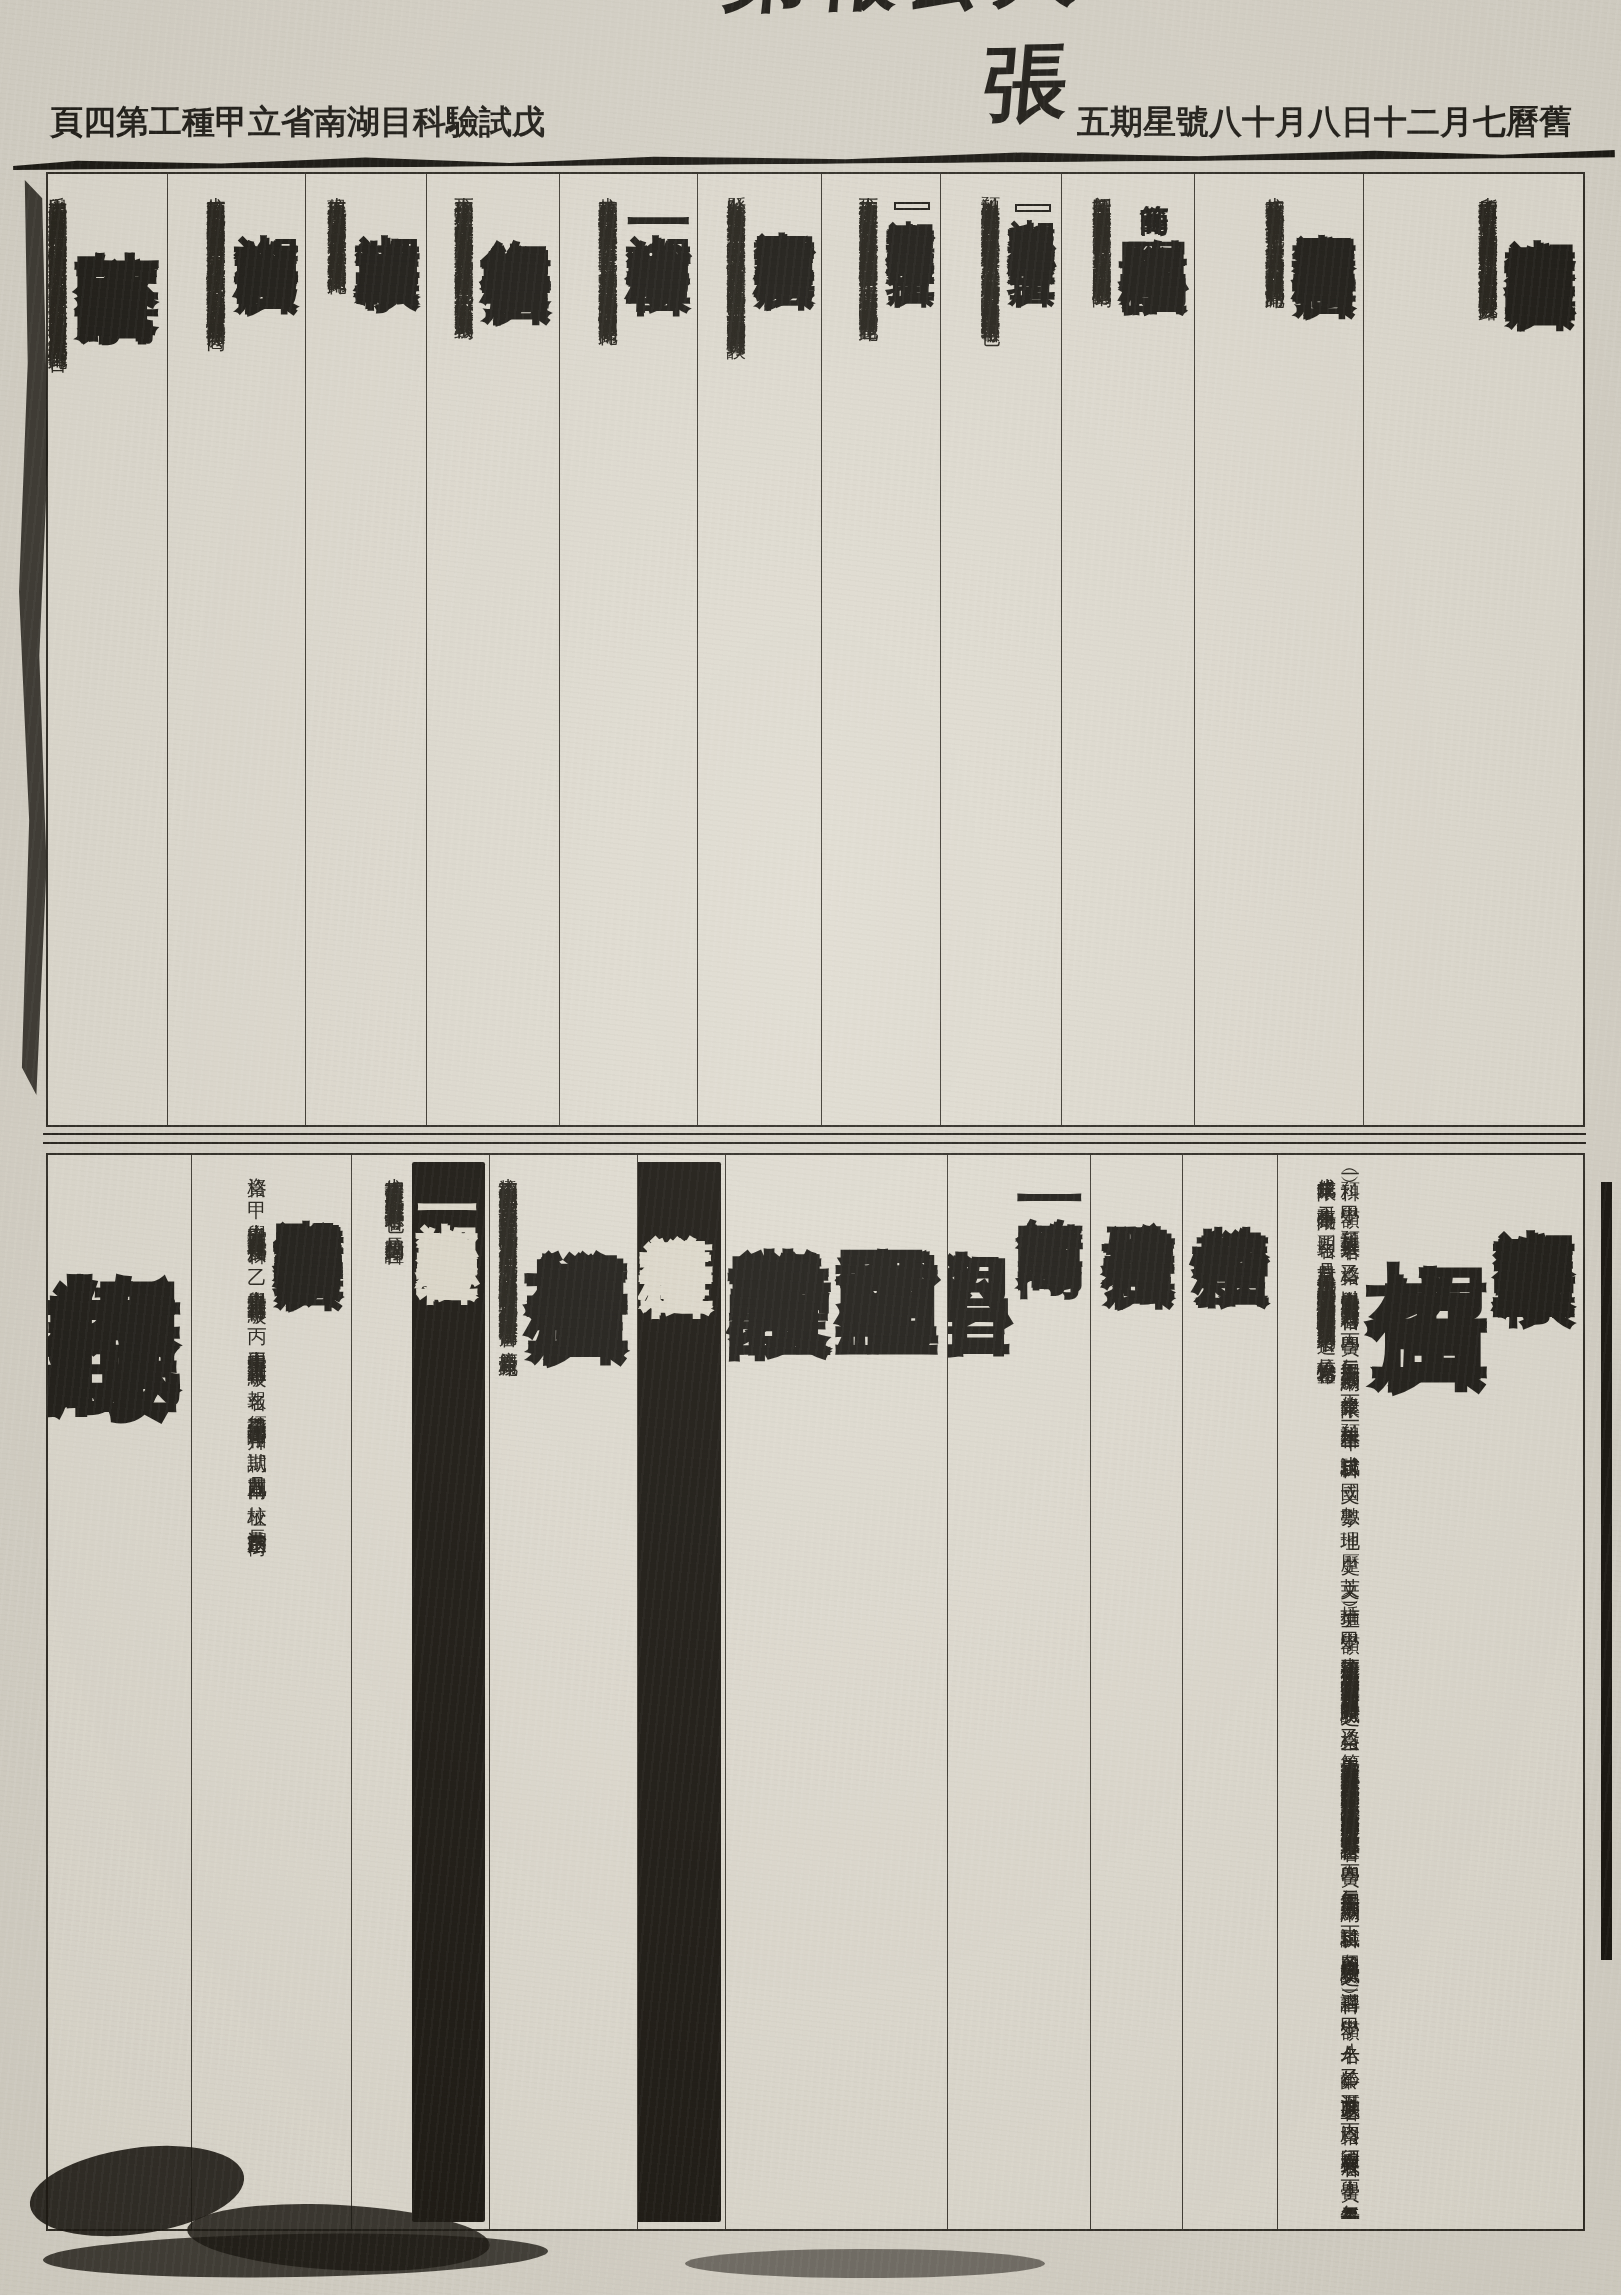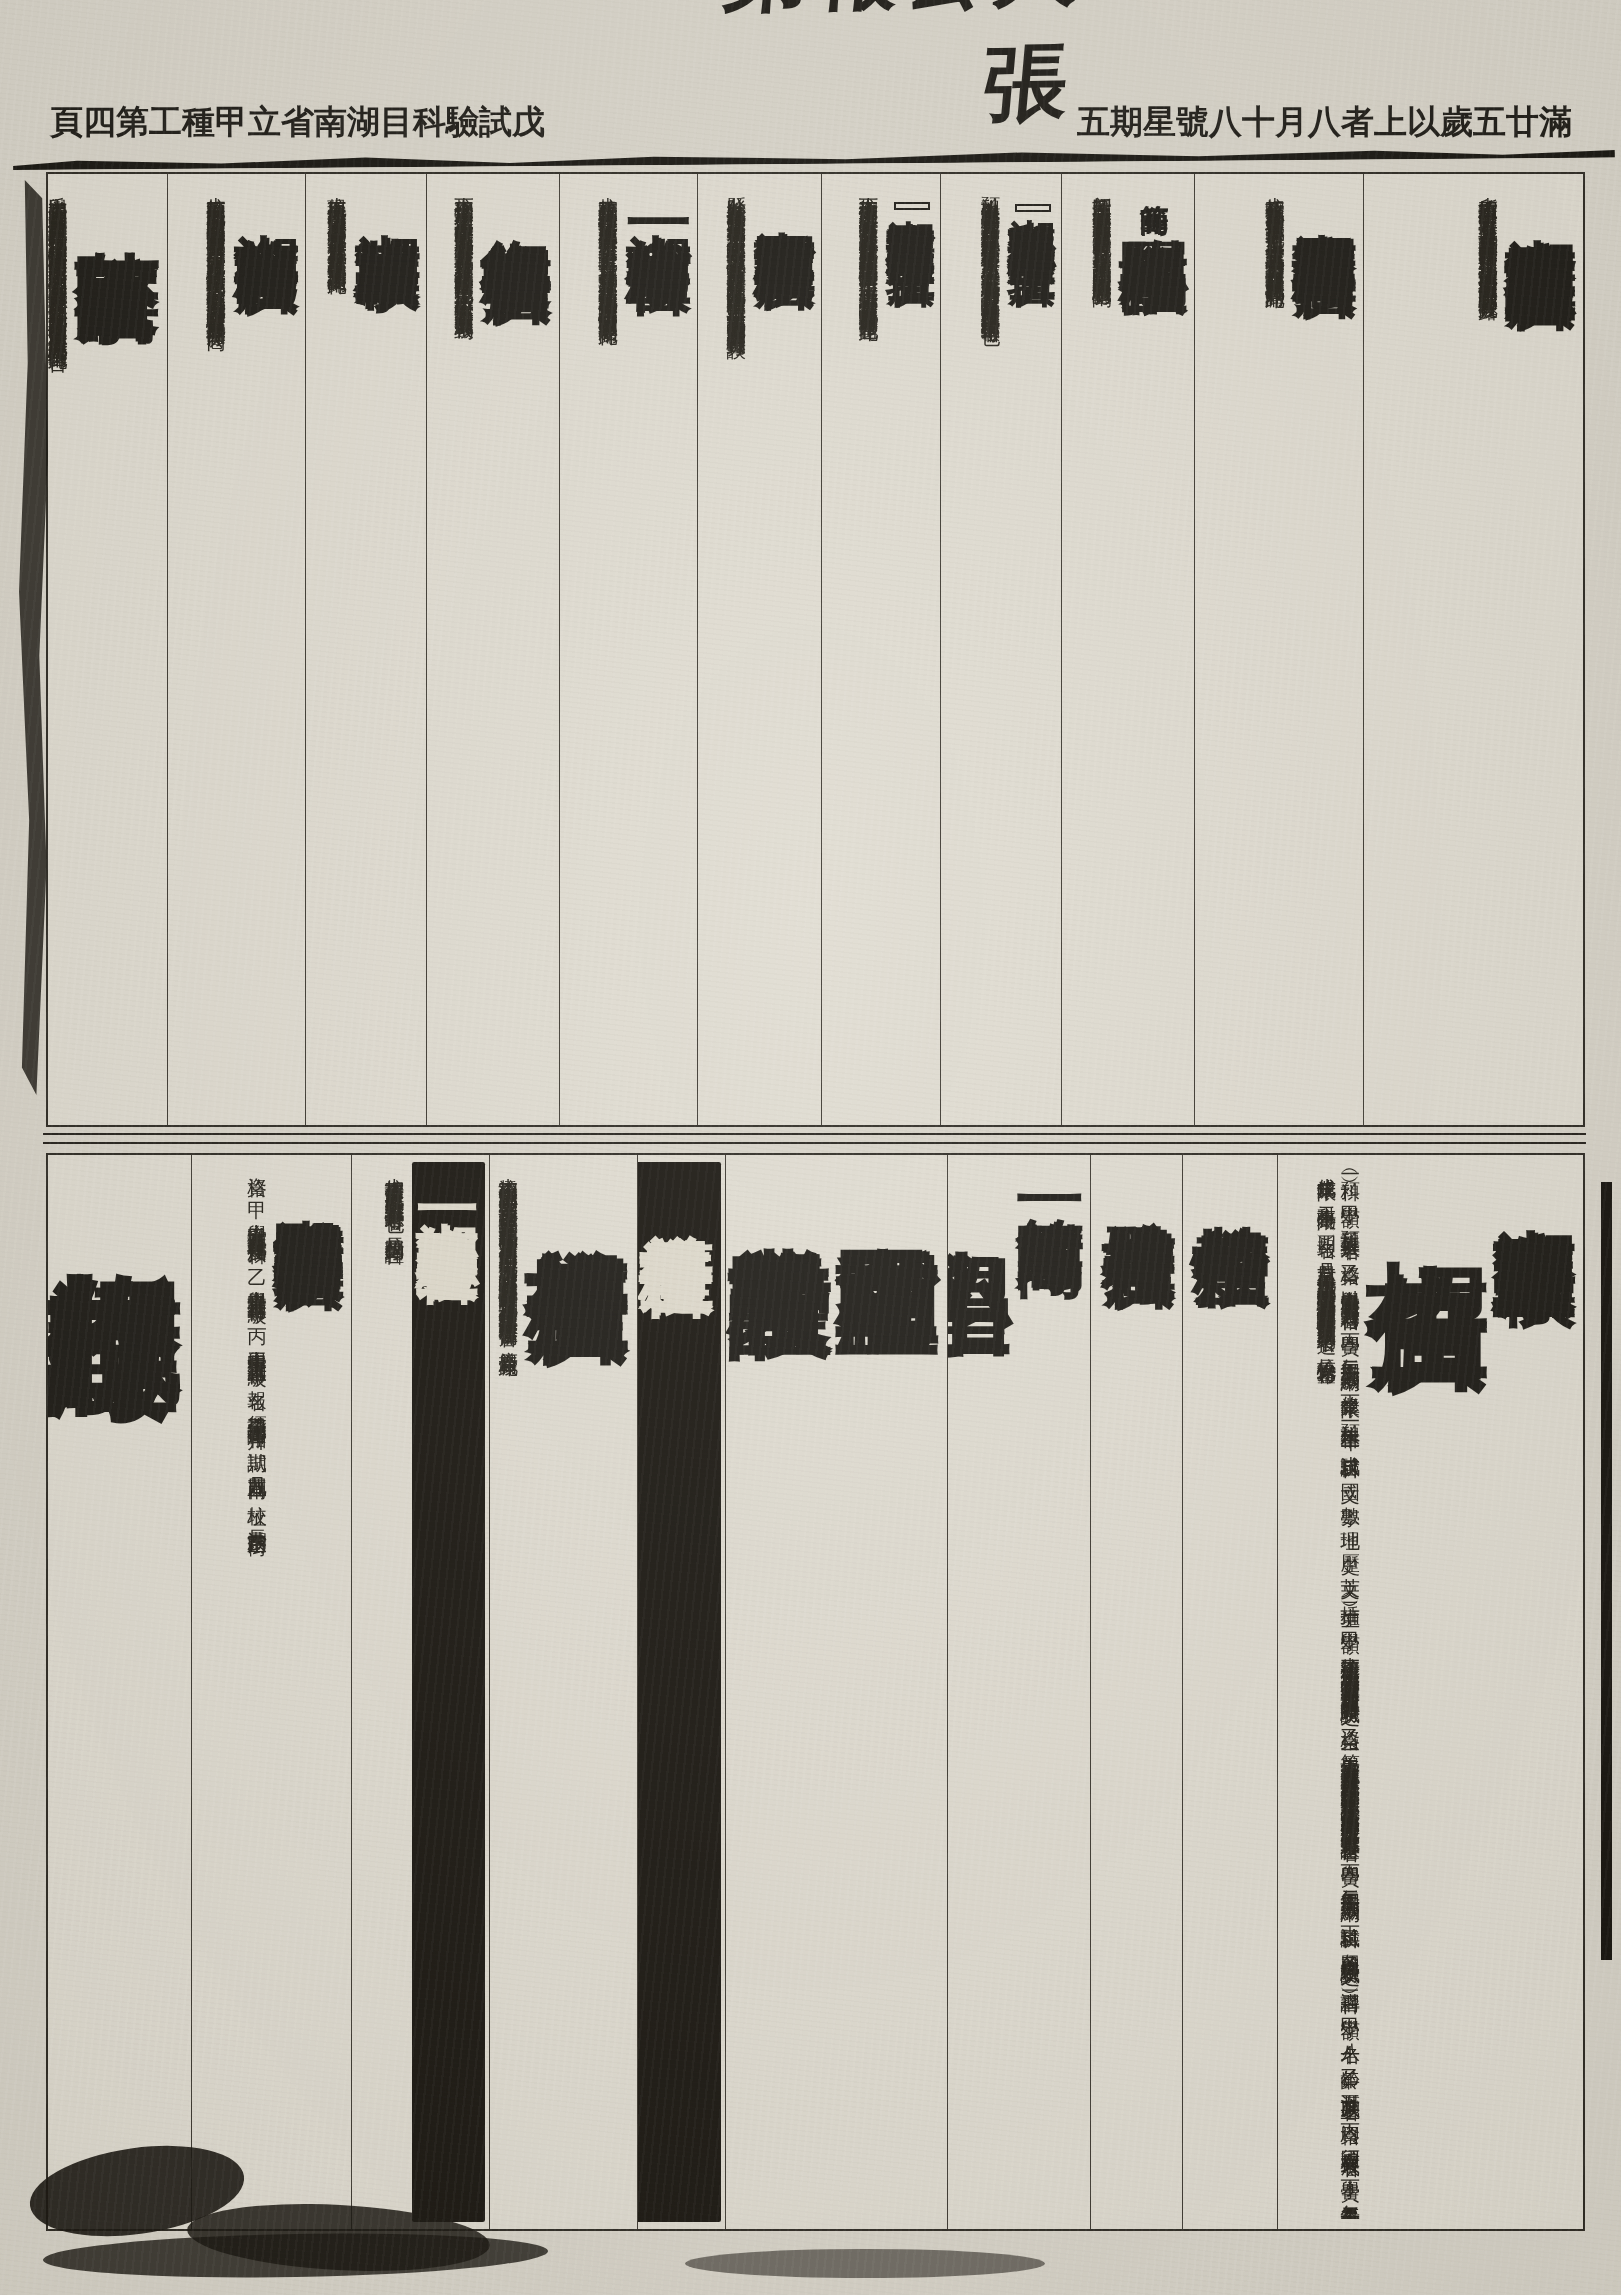--- a/index.html
+++ b/index.html
@@ -52,21 +52,21 @@
   .blob{position:absolute;background:#17140e;border-radius:50%;}
   #blob1{left:29px;top:2148px;width:216px;height:86px;transform:rotate(-8deg);opacity:.9;}
   #blob2{left:187px;top:2205px;width:303px;height:65px;transform:rotate(3deg);opacity:.85;}
   #blob3{left:43px;top:2234px;width:505px;height:43px;transform:rotate(-1deg);opacity:.8;}
   #blob4{left:685px;top:2249px;width:360px;height:29px;opacity:.55;}
 </style>
 </head>
 <body>
 
 <div class="masthead">
-  <div class="mh-item bidi">滿廿五歲以上者</div>
+  <div class="mh-item bidi">舊曆七月二十日</div>
   <div class="mh-item bidi">八月十八號</div>
   <div class="mh-item bidi">星期五</div>
   <div class="mh-title bidi">大公報第一張</div>
   <div class="mh-item bidi">戊試驗科目</div>
   <div class="mh-item bidi">湖南省立甲種工</div>
   <div class="mh-item bidi">第四頁</div>
 </div>
 <div class="mh-rule"></div>
 
 <div id="band-top" class="band">

